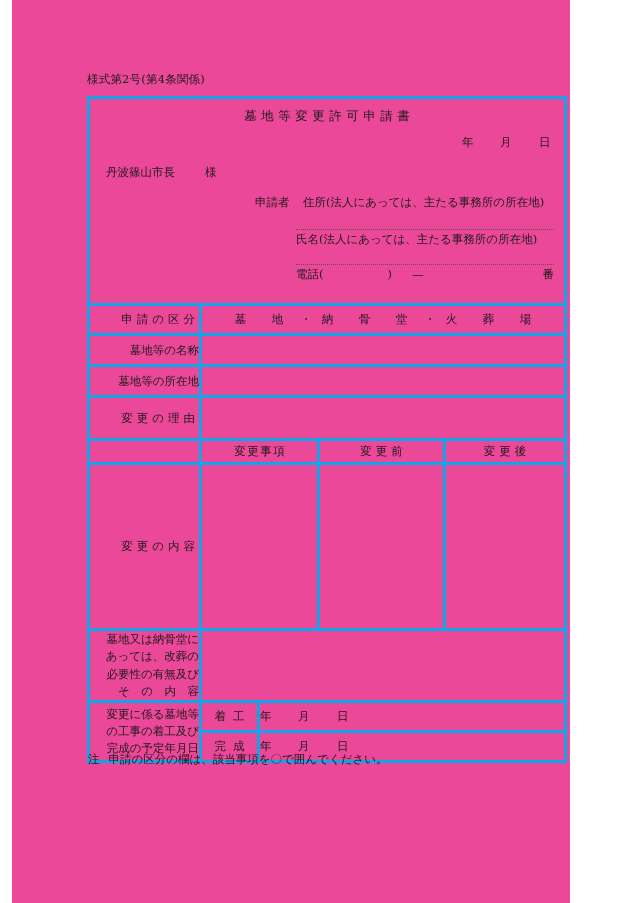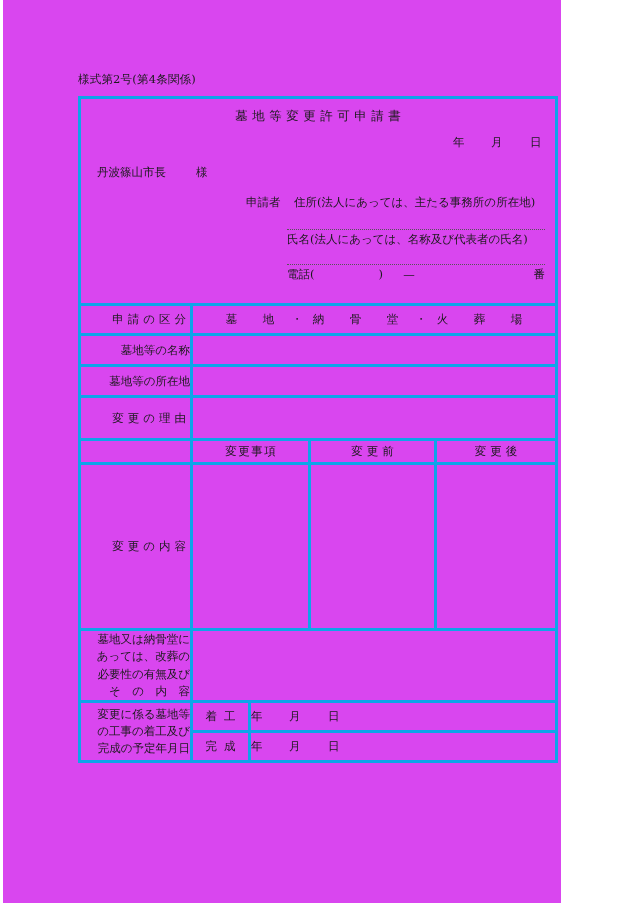--- a/index.html
+++ b/index.html
@@ -10,24 +10,24 @@
   body {
     width: 630px;
     height: 903px;
     position: relative;
     font-family: "DejaVu Serif", "Liberation Serif", serif;
     color: #1a1a1a;
     overflow: hidden;
   }
   .page {
     position: absolute;
-    left: 3px; top: 0;
+    left: 12px; top: 0;
     width: 558px;
     height: 903px;
-    background: #d946ef;
+    background: #ec4899;
   }
   
   .form-no {
     position: absolute;
     left: 75px;
     top: 72px;
     font-size: 11.5px;
     letter-spacing: 0.2px;
     white-space: nowrap;
   }
@@ -210,21 +210,21 @@
 
         <div class="applicant-block">
 
           <div class="ap-row ap-addr">
             <span class="ap-label">申請者</span><span>住所(法人にあっては、主たる事務所の所在地)</span>
           </div>
 
           <div class="dotrule"></div>
 
           <div class="ap-row ap-name">
-            <span>氏名(法人にあっては、名称及び代表者の氏名)</span>
+            <span>氏名(法人にあっては、主たる事務所の所在地)</span>
           </div>
 
           <div class="dotrule"></div>
 
           <div class="ap-row ap-tel">
             <span>電話(</span><span class="tel-gap1"></span><span>)</span><span class="tel-dash">—</span><span class="tel-ban">番</span>
           </div>
 
         </div>
       </td>
@@ -291,14 +291,17 @@
     <tr class="r-kansei">
       <td class="sub-lbl">完成</td>
       <td class="date-cell" colspan="3">
         <span class="dc-y">年</span><span class="dc-m">月</span><span>日</span>
       </td>
     </tr>
 
   </tbody>
     </table>
 
+  <div class="note">
+    <span class="note-head">注</span><span>申請の区分の欄は、該当事項を〇で囲んでください。</span>
+  </div>
 
 </div>
 
 </body></html>

